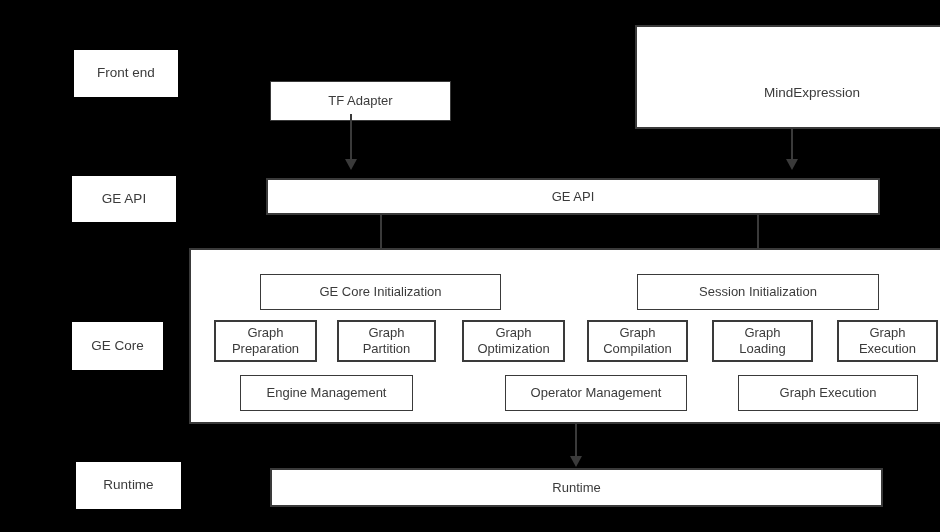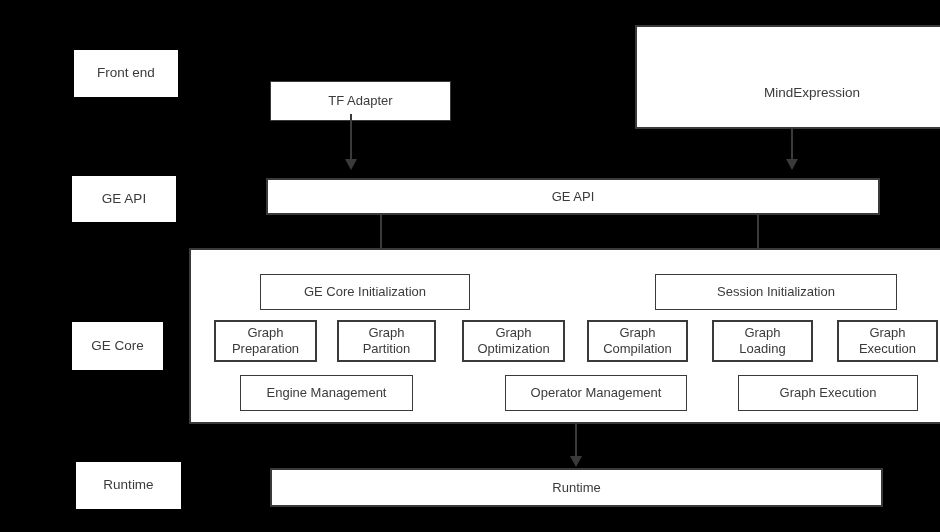--- a/index.html
+++ b/index.html
@@ -100,22 +100,22 @@
   <div class="box node" style="left:218px; top:178px; width:614px; height:37px;">GE API</div>
 
   <div class="conn conn-v" style="left:332px; top:215px; height:47px;"></div>
   <div class="arrow-down" style="left:327px; top:261px;"></div>
 
   <div class="conn conn-v" style="left:709px; top:215px; height:47px;"></div>
   <div class="arrow-down" style="left:704px; top:261px;"></div>
 
   <div class="group" style="left:141px; top:248px; width:774px; height:176px;"></div>
 
-  <div class="box node node-thin" style="left:212px; top:274px; width:210px; height:36px;">GE Core Initialization</div>
-  <div class="box node node-thin" style="left:607px; top:274px; width:242px; height:36px;">Session Initialization</div>
+  <div class="box node node-thin" style="left:212px; top:274px; width:241px; height:36px;">GE Core Initialization</div>
+  <div class="box node node-thin" style="left:589px; top:274px; width:242px; height:36px;">Session Initialization</div>
 
   <div class="box node" style="left:166px; top:320px; width:103px; height:42px;">Graph
 Preparation</div>
   <div class="box node" style="left:289px; top:320px; width:99px; height:42px;">Graph
 Partition</div>
   <div class="box node" style="left:414px; top:320px; width:103px; height:42px;">Graph
 Optimization</div>
   <div class="box node" style="left:539px; top:320px; width:101px; height:42px;">Graph
 Compilation</div>
   <div class="box node" style="left:664px; top:320px; width:101px; height:42px;">Graph

